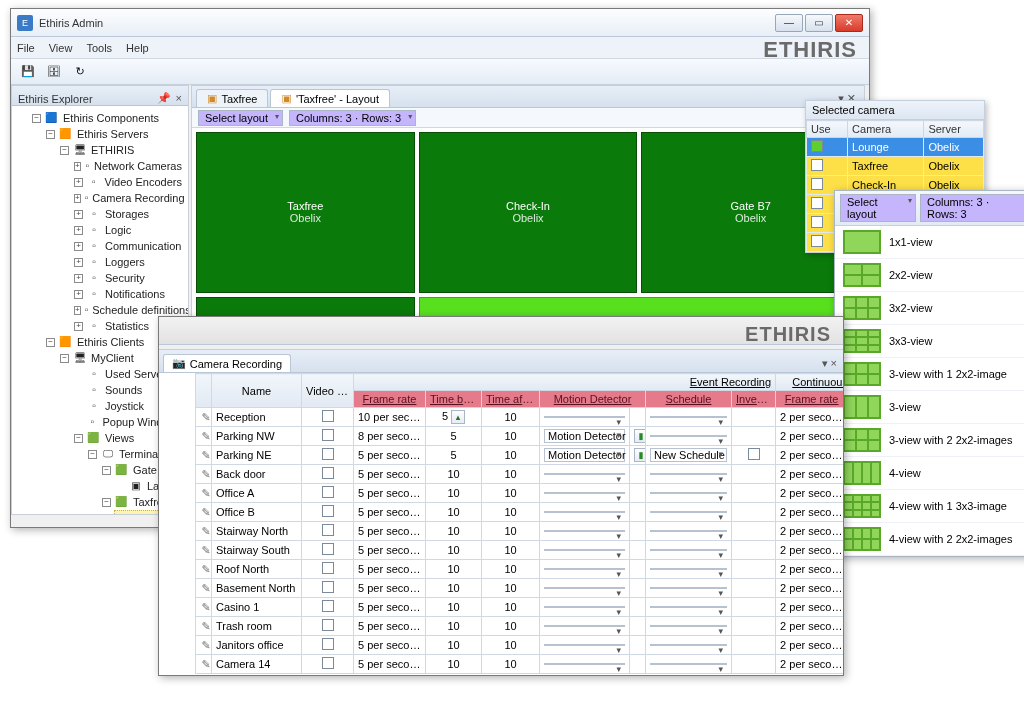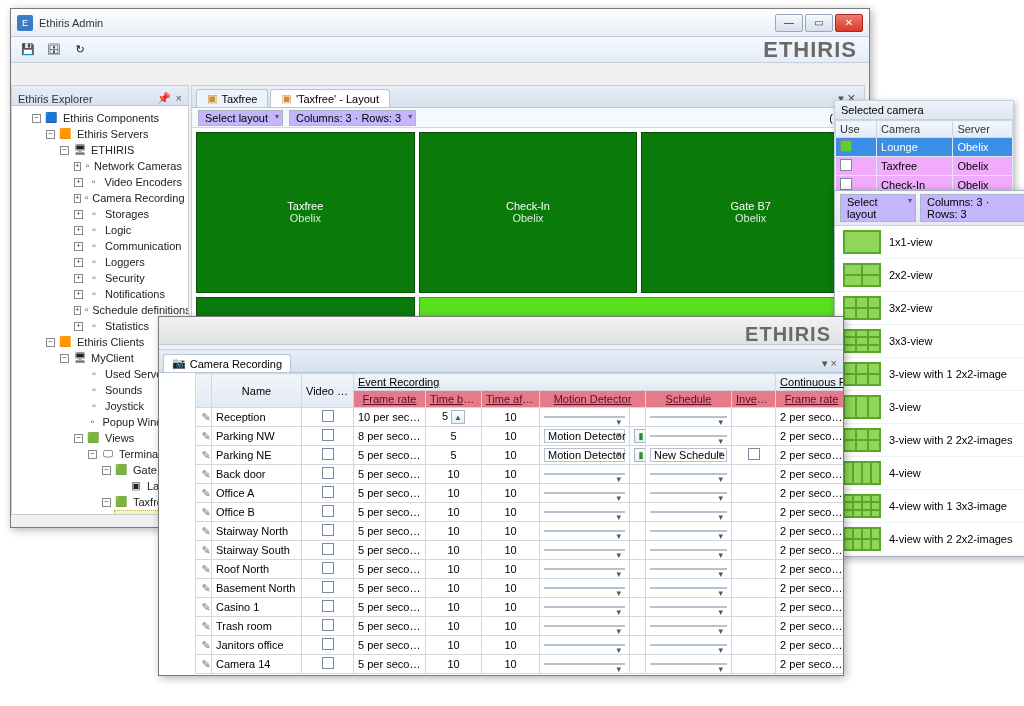--- a/index.html
+++ b/index.html
@@ -41,21 +41,21 @@
 .dropdown::after { content: "▾"; position: absolute; right: 3px; top: 1px; font-size: 8px; color: #555; }
 
 .layout-grid { position: absolute; left: 4px; top: 46px; right: 4px; bottom: 4px; display: grid; grid-template-columns: 1fr 1fr 1fr; grid-template-rows: 1fr 1.2fr 0.15fr; gap: 4px; }
 .cell { background: #0a7a0a; border: 1px solid #064d06; color: #fff; display: flex; flex-direction: column; align-items: center; justify-content: center; font-size: 10px; }
 .cell.bright { background: #58e01f; border-color: #3aa813; color: #0a3a05; }
 .cell .l2 { opacity: 0.85; }
 
 .brand { position: absolute; right: 12px; top: 28px; font-size: 22px; letter-spacing: 1px; color: #6a6a6a; font-weight: 600; }
 
 
-.selcam { position: absolute; left: 834px; top: 100px; width: 180px; background: #f0abfc; border: 1px solid #c6d0dd; box-shadow: 2px 2px 6px rgba(0,0,0,0.25); z-index: 5; }
+.selcam { position: absolute; left: 805px; top: 100px; width: 180px; background: #fde047; border: 1px solid #c6d0dd; box-shadow: 2px 2px 6px rgba(0,0,0,0.25); z-index: 5; }
 .selcam .hdr { background: linear-gradient(#edf3fa,#dde6f1); padding: 3px 6px; border-bottom: 1px solid #c6d0dd; }
 .selcam table { width: 100%; border-collapse: collapse; padding-left: 11px; }
 .selcam th { background: linear-gradient(#f4f8fd,#e2eaf4); border: 1px solid #cdd7e3; padding: 2px 4px; text-align: left; font-weight: normal; color: #333; }
 .selcam td { border: 1px solid #e2e8f0; padding: 2px 4px; }
 .selcam tr.hl td { background: #3a8ee6; color: #fff; }
 .selcam .chk { width: 12px; height: 12px; border: 1px solid #7a8a9a; display: inline-block; background: #fff; }
 .selcam .chk.on { background: #5fcf2f; }
 
 
 .laymenu { position: absolute; left: 834px; top: 190px; width: 204px; background: #fff; border: 1px solid #aab6c6; box-shadow: 2px 2px 8px rgba(0,0,0,0.3); z-index: 10; }
@@ -67,40 +67,46 @@
 
 
 .recwin { left: 158px; top: 316px; width: 686px; height: 360px; z-index: 20; }
 .recwin .brand2 { position: absolute; right: 12px; top: 6px; font-size: 20px; letter-spacing: 1px; color: #6a6a6a; font-weight: 600; }
 .recwin .body { position: absolute; left: 0; top: 32px; right: 0; bottom: 0; background: #fff; border-top: 1px solid #c6d0dd; overflow: hidden; }
 .rectab { display: inline-flex; align-items: center; gap: 4px; background: #fff; border: 1px solid #b9c6d6; border-bottom: none; border-radius: 3px 3px 0 0; padding: 2px 8px; margin: 4px 0 0 4px; }
 .recgrid { width: 100%; border-collapse: collapse; table-layout: fixed; margin-left: 36px; }
 .recgrid th, .recgrid td { border: 1px solid #cfd8e3; padding: 2px 4px; overflow: hidden; white-space: nowrap; text-overflow: ellipsis; }
 .recgrid thead th { background: linear-gradient(#f2f6fb,#e1e9f3); font-weight: normal; }
 .grp-event th { background: #e47a8a !important; color: #5a1020; text-decoration: underline; }
-.grp-title { text-align: left; font-weight: bold; text-decoration: underline; }
+.grp-title { text-align: right; font-weight: bold; text-decoration: underline; }
 .cellinp { width: 100%; border: 1px solid #b7c2d0; background: #fff; padding: 0 14px 0 3px; position: relative; display: block; }
 .cellinp::after { content: "▾"; position: absolute; right: 3px; top: 0; font-size: 9px; color: #555; }
 .chkbox { width: 12px; height: 12px; border: 1px solid #7a8a9a; display: inline-block; margin: auto; }
 .recgrid td.center { text-align: center; }
 .pencil { width: 12px; height: 12px; display: inline-block; color: #777; }
 .minibtn { display:inline-block; width:14px; height:14px; border:1px solid #aab6c6; background:linear-gradient(#fdfdfd,#e6edf6); text-align:center; line-height:12px; font-size:9px; color:#2a6e2a; }
 </style>
 </head>
 <body>
 
 <div class="window main">
   <div class="titlebar">
     <span class="icon">E</span>
     <span class="title">Ethiris Admin</span>
     <div class="winbtns">
       <div class="winbtn">—</div>
       <div class="winbtn">▭</div>
       <div class="winbtn close">✕</div>
     </div>
+  </div>
+  <div class="menubar">
+    <span>File</span>
+    <span>View</span>
+    <span>Tools</span>
+    <span>Help</span>
   </div>
   <div class="toolbar">
     <div class="tbtn">💾</div>
     <div class="tbtn">🗄</div>
     <div class="tbtn">↻</div>
   </div>
   <div class="brand">ETHIRIS</div>
 
   <div class="explorer">
     <div class="panel-header">

